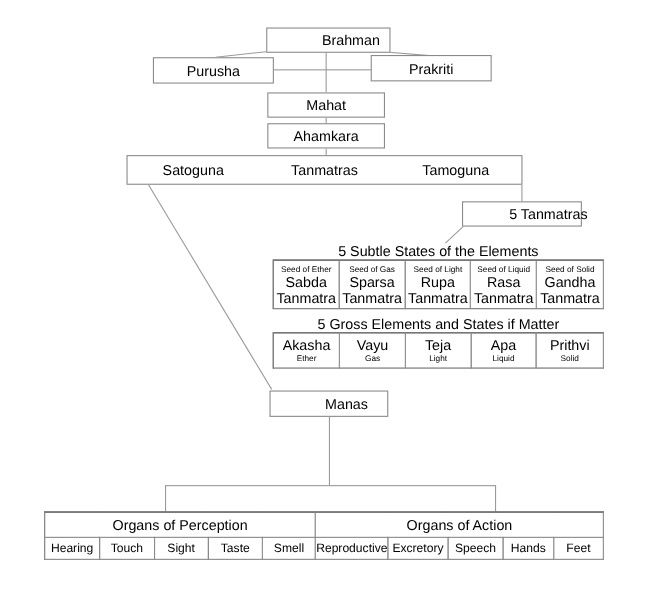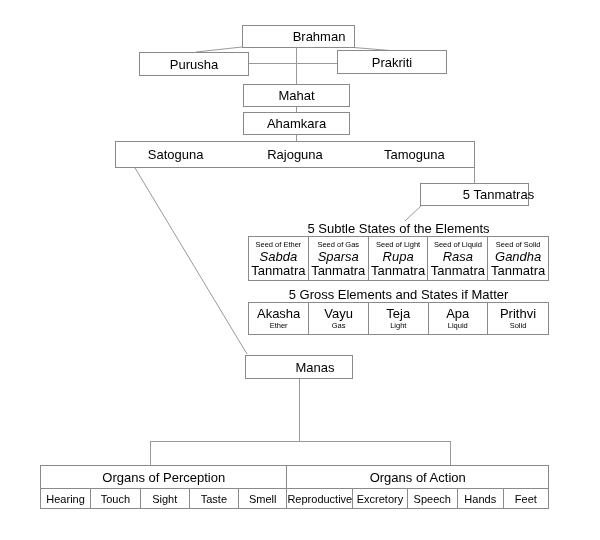--- a/index.html
+++ b/index.html
@@ -61,21 +61,21 @@
   }
   .caption{
     position:absolute;
     font-size:13px;
     text-align:center;
     white-space:nowrap;
     z-index:3;
     background:#ffffff;
   }
   .seed{font-size:7.5px;line-height:10px;display:block;}
-  .tan-main{font-size:13px;line-height:14px;display:block;font-style:italic;}
+  .tan-main{font-size:13px;line-height:14px;display:block;}
   .tan-sub{font-size:13px;line-height:14px;display:block;}
   .gross-main{font-size:13px;line-height:15px;display:block;}
   .gross-sub{font-size:7.5px;line-height:10px;display:block;}
 
   
   #organs-table td.grp{font-size:13px;height:22px;}
   #organs-table td.leaf{font-size:11px;height:19px;}
 
   
   .ln{position:absolute;background:#9a9a9a;z-index:1;}
@@ -125,21 +125,21 @@
   <div class="box" style="left:139px;top:52px;width:110px;height:24px;">Purusha</div>
 
   <div class="box" style="left:337px;top:50px;width:110px;height:24px;">Prakriti</div>
 
   <div class="box" style="left:243px;top:84px;width:107px;height:23px;">Mahat</div>
 
   <div class="box" style="left:243px;top:112px;width:107px;height:23px;">Ahamkara</div>
 
   <div id="guna-band" style="left:115px;top:141px;width:360px;height:27px;">
     <span>Satoguna</span>
-    <span>Rajoguna</span>
+    <span>Tanmatras</span>
     <span>Tamoguna</span>
   </div>
 
   <div class="box" style="left:420px;top:183px;width:109px;height:23px;padding-left:48px;">5 Tanmatras</div>
 
   <div class="caption" style="left:248px;top:221px;width:301px;">5 Subtle States of the Elements</div>
 
   <table class="tbl" id="subtle-table" style="left:248px;top:236px;width:301px;">
     <tbody>
         <tr>

